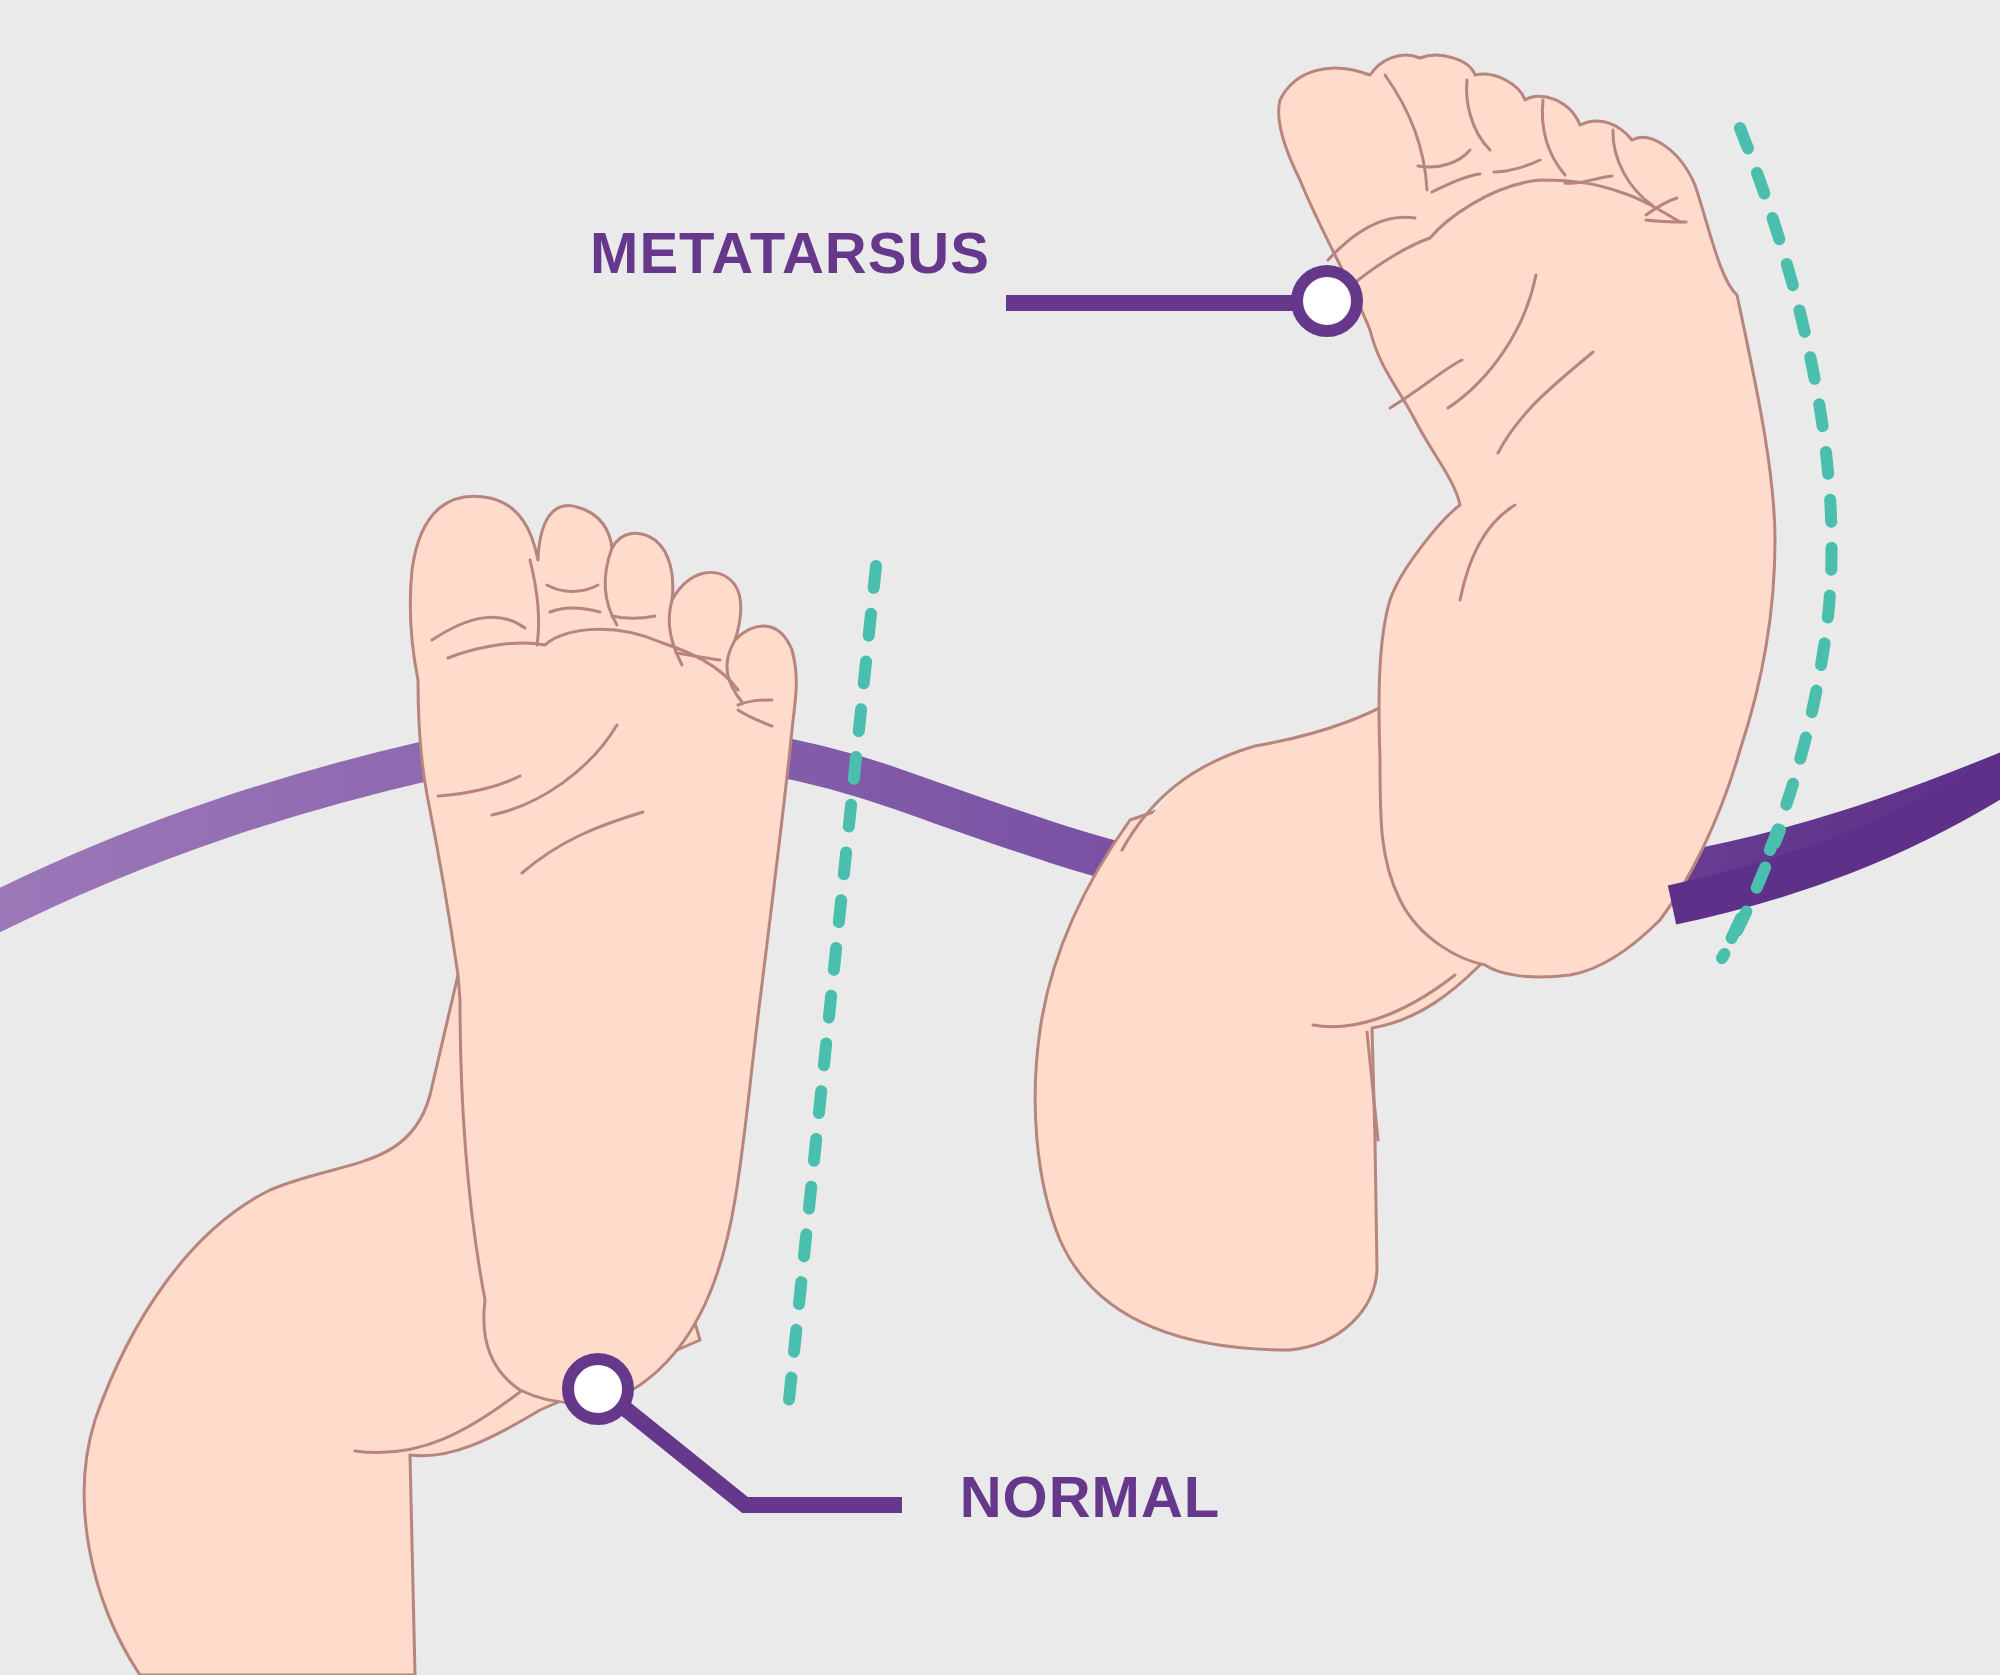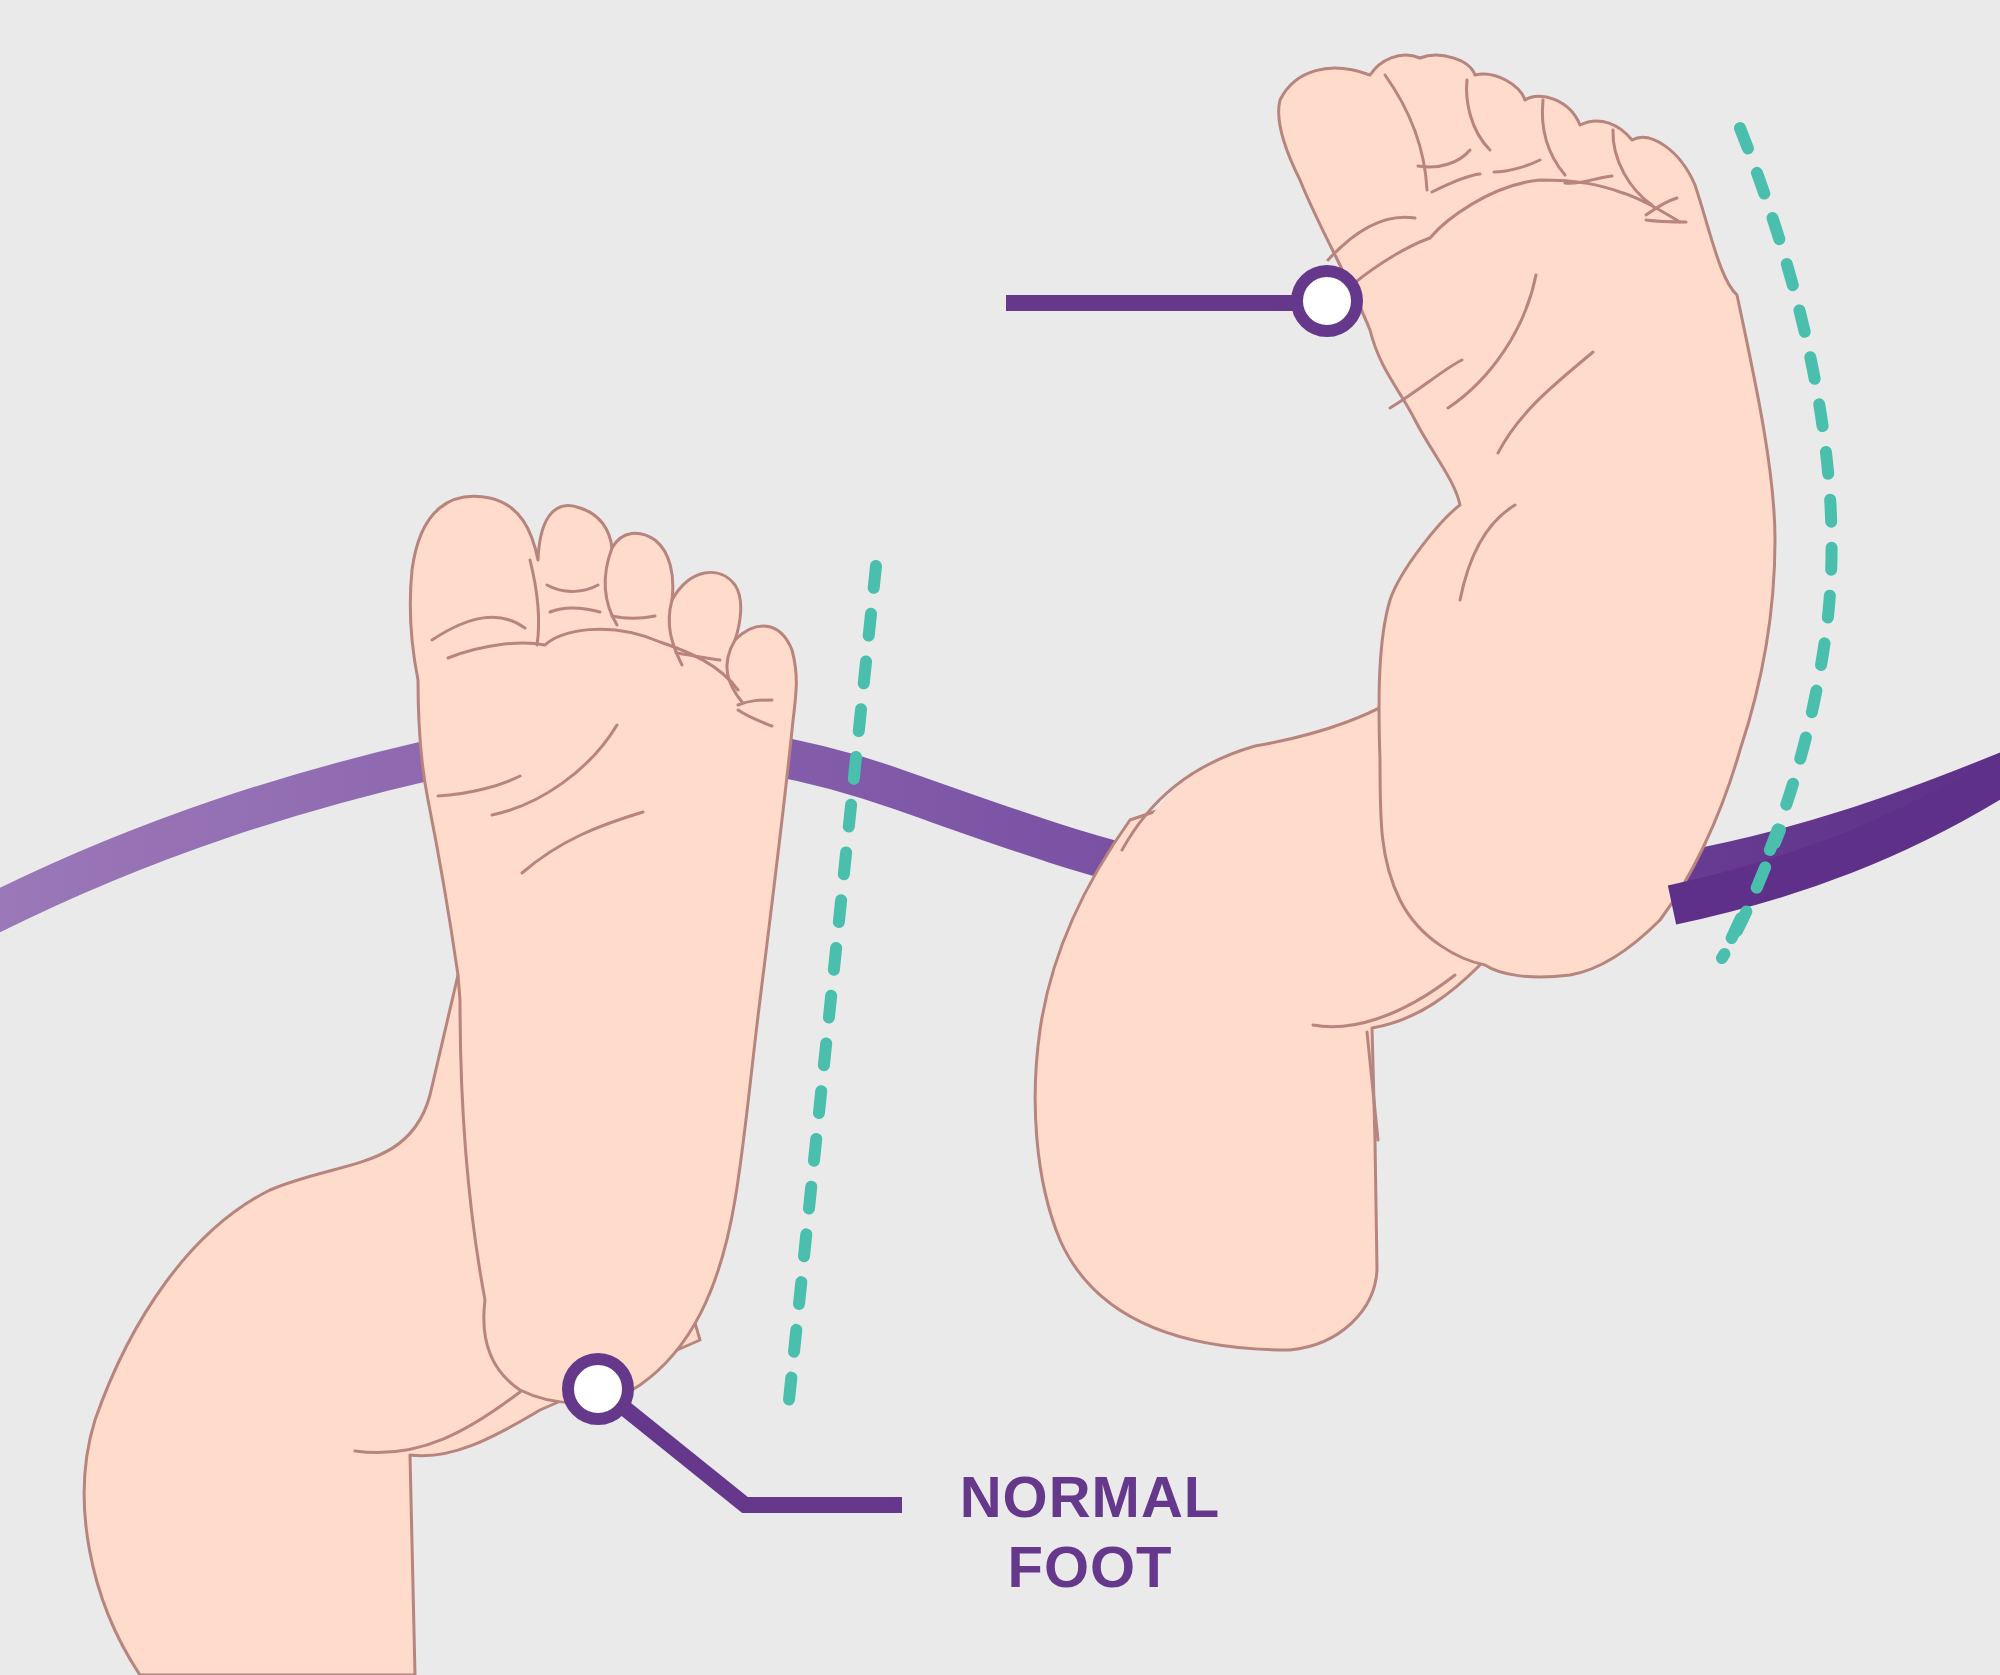--- a/index.html
+++ b/index.html
@@ -107,18 +107,18 @@
     <circle cx="1327" cy="301" r="30" fill="#ffffff" stroke="#66388c" stroke-width="12"></circle>
   </g>
 
   <g>
     <polyline points="612,1398 745,1505 902,1505" fill="none" stroke="#66388c" stroke-width="16" stroke-linejoin="miter"></polyline>
     <circle cx="598" cy="1389" r="30" fill="#ffffff" stroke="#66388c" stroke-width="12"></circle>
   </g>
 </svg>
 
 <div id="label-ma" class="label">
+  <span>METATARSUS</span>
 </div>
 
 <div id="label-nf" class="label">
   <span>NORMAL</span>
-  <span>FOOT</span>
 </div>
 
 </body></html>

